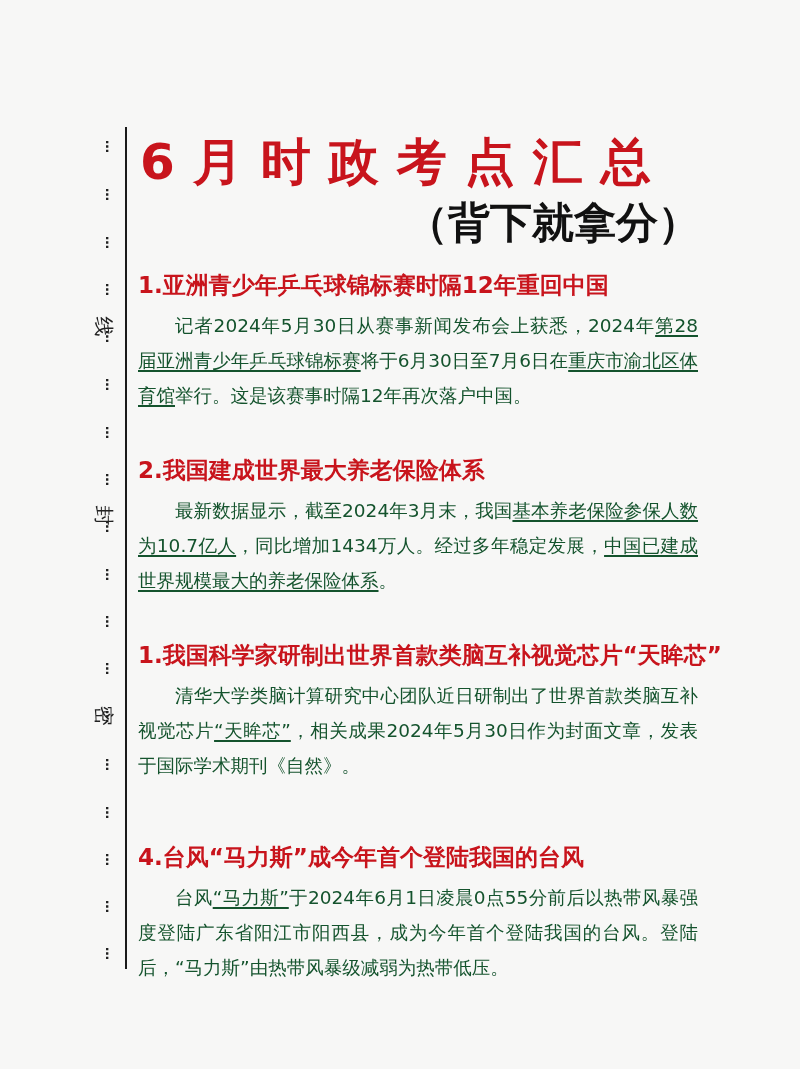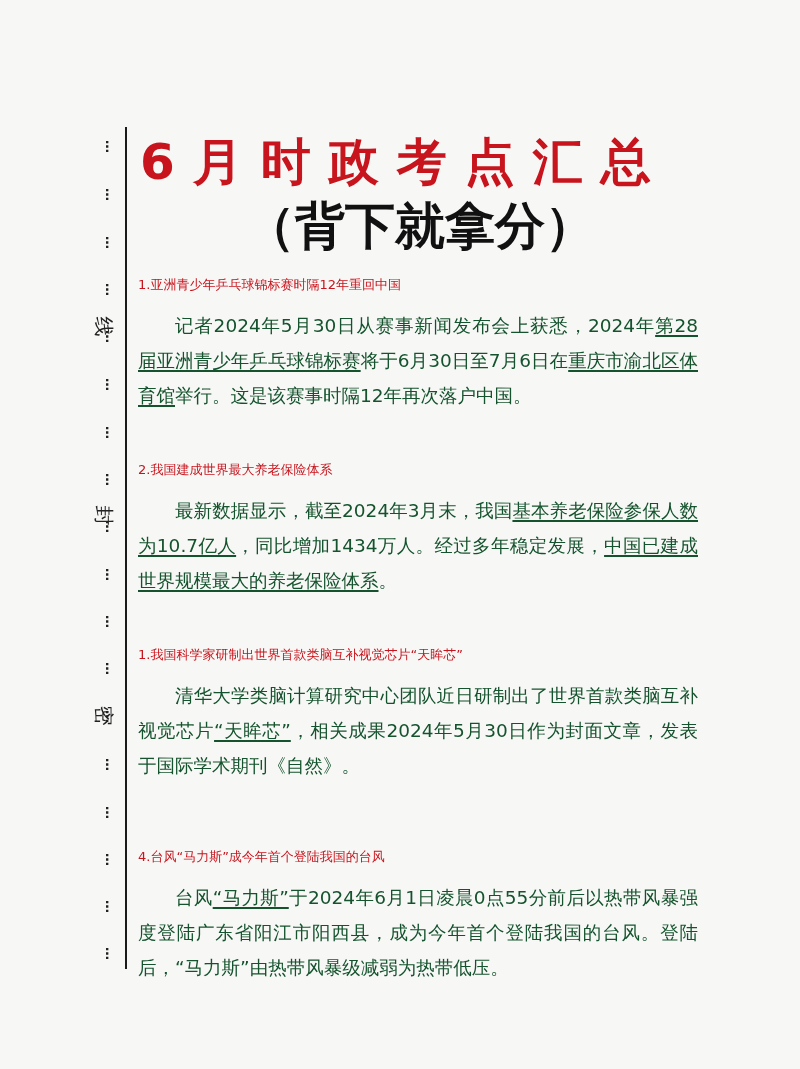--- a/index.html
+++ b/index.html
@@ -26,27 +26,27 @@
     position: absolute; left: 88px; width: 30px; text-align: center;
     font-size: 20px; color: #222; transform: rotate(90deg);
   }
   .title {
     position: absolute; left: 140px; top: 132px; width: 560px;
     color: #c8141c; font-weight: bold;
     font-size: 50px; letter-spacing: 18px; line-height: 60px;
   }
   .subtitle {
     position: absolute; left: 140px; top: 200px; width: 560px;
-    text-align: center; color: #111; font-weight: bold;
-    font-size: 50px; line-height: 52px;
+    text-align: right; color: #111; font-weight: bold;
+    font-size: 42px; line-height: 52px; font-family: Liberation Mono, monospace;
   }
   .section { position: absolute; left: 138px; width: 560px; }
   .sec-h {
-    color: #c8141c; font-size: 13px; line-height: 26px; margin: 0;
-    font-weight: normal; white-space: nowrap;
+    color: #c8141c; font-size: 23px; line-height: 26px; margin: 0;
+    font-weight: bold; white-space: nowrap;
   }
   .sec-p {
     margin: 10px 0 0 0; font-size: 18.5px; line-height: 35px;
     text-indent: 37px; text-align: justify; color: #14532d;
   }
   .sec-p u { text-decoration: underline; text-underline-offset: 3px; text-decoration-thickness: 1.5px; }
 </style>
 </head>
 <body>
 

